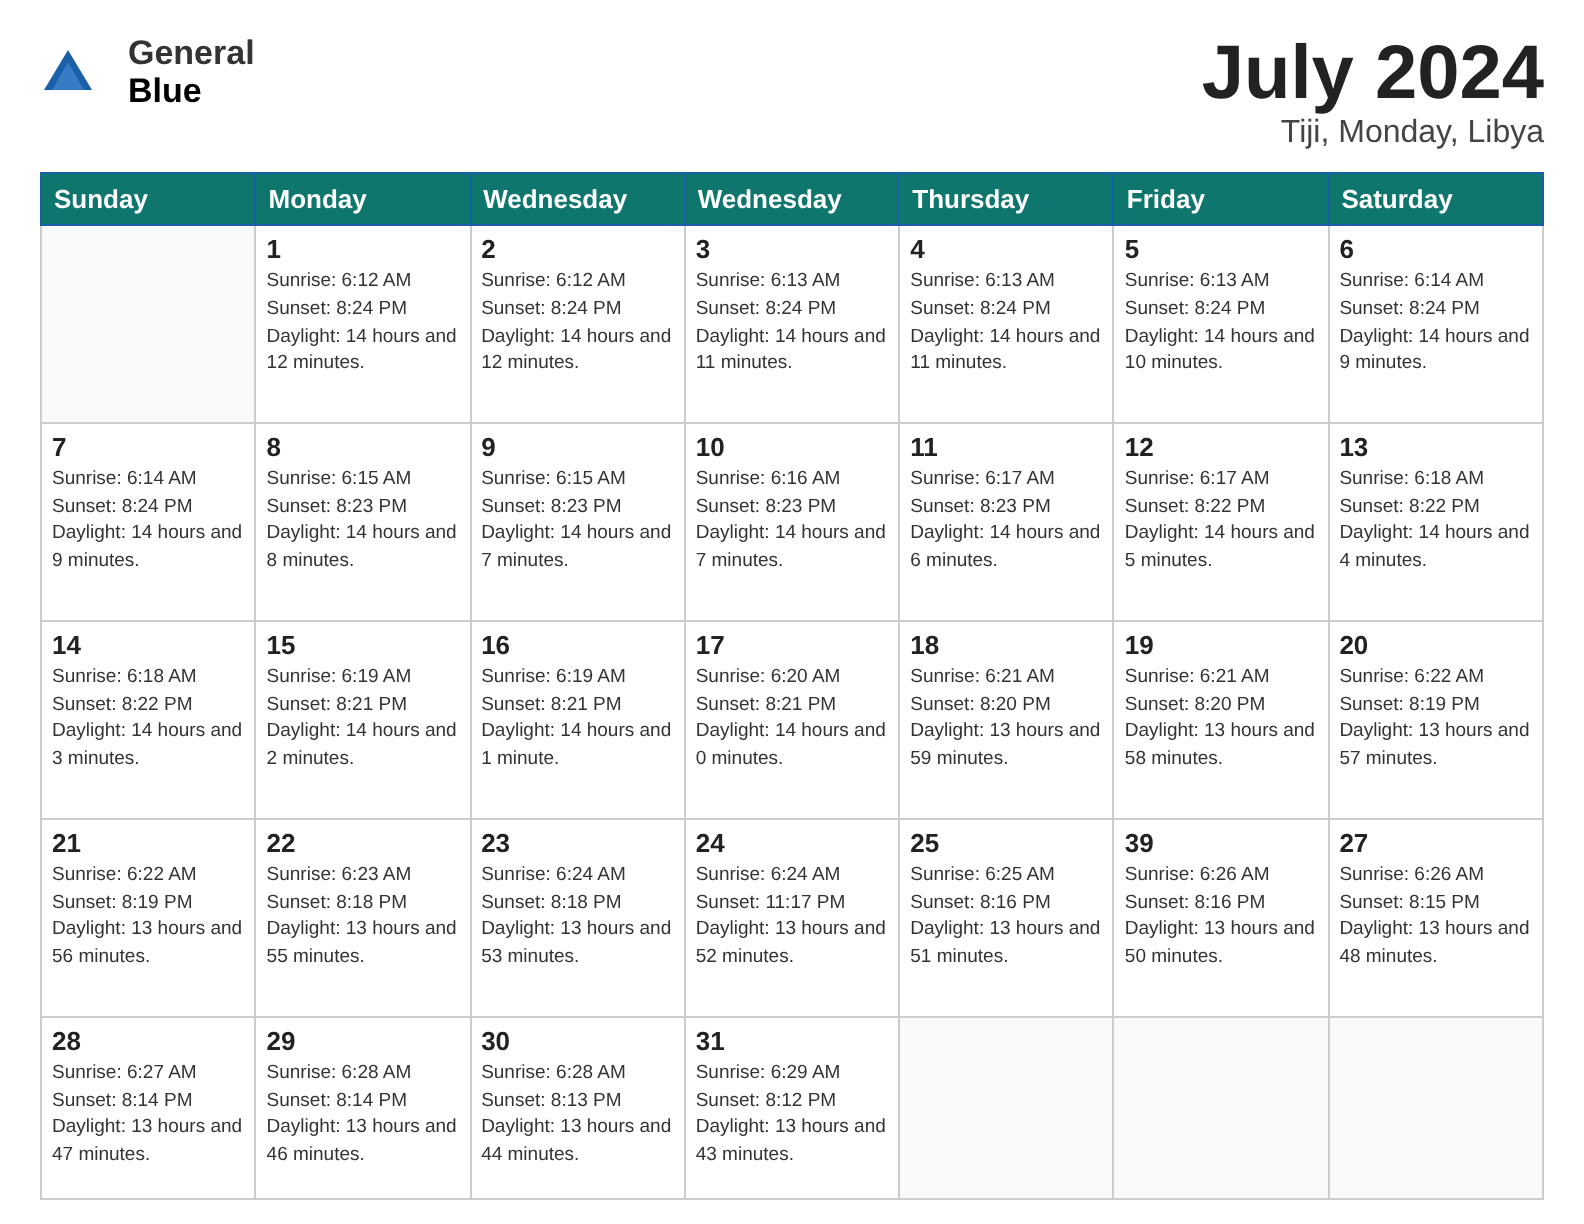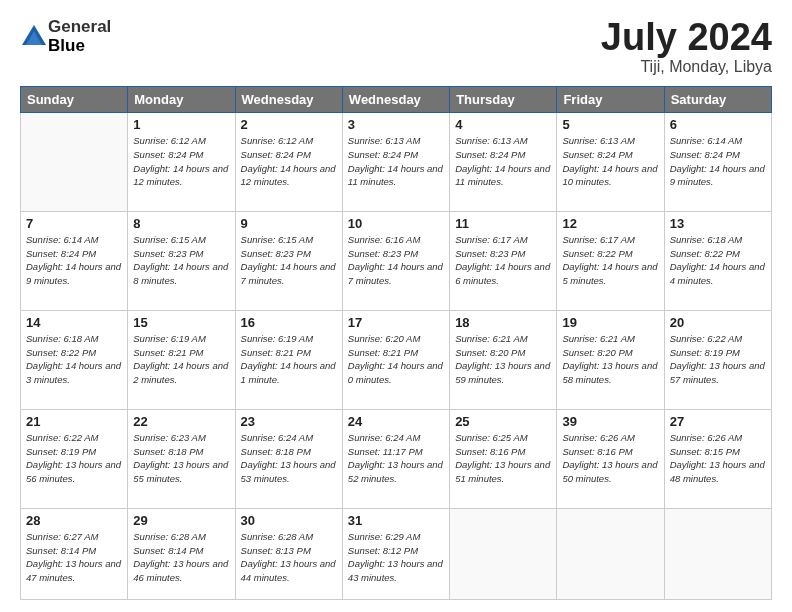--- a/index.html
+++ b/index.html
@@ -19,21 +19,21 @@
     }
     .header {
       display: flex;
       justify-content: space-between;
       align-items: flex-start;
       margin-bottom: 10px;
     }
     .logo {
       display: flex;
       align-items: center;
-      gap: 0;
+      gap: 16px;
     }
     .logo-text {
       display: flex;
       flex-direction: column;
       line-height: 1.1;
     }
     .logo-general {
       font-size: 17px;
       font-weight: bold;
       color: #333;
@@ -62,21 +62,21 @@
       margin-top: 2px;
     }
     .calendar {
       flex: 1;
       border: 1px solid #ccc;
       border-collapse: collapse;
       width: 100%;
       table-layout: fixed;
     }
     .calendar th {
-      background: #737373;
+      background: #0f766e;
       color: #fff;
       text-align: left;
       padding: 5px 6px;
       font-size: 13px;
       font-weight: bold;
       border: 1px solid #1a5fa8;
     }
     .calendar td {
       border: 1px solid #ccc;
       vertical-align: top;
@@ -89,21 +89,20 @@
       font-size: 13px;
       font-weight: bold;
       color: #222;
       display: block;
       margin-bottom: 2px;
     }
     .day-info {
       font-size: 9.5px;
       line-height: 1.45;
       color: #333;
-      font-style: italic;
     }
     .empty-cell {
       background: #f9f9f9;
     }
     .last-row td {
       height: 76px;
     }
   </style>
 </head>
 <body>

